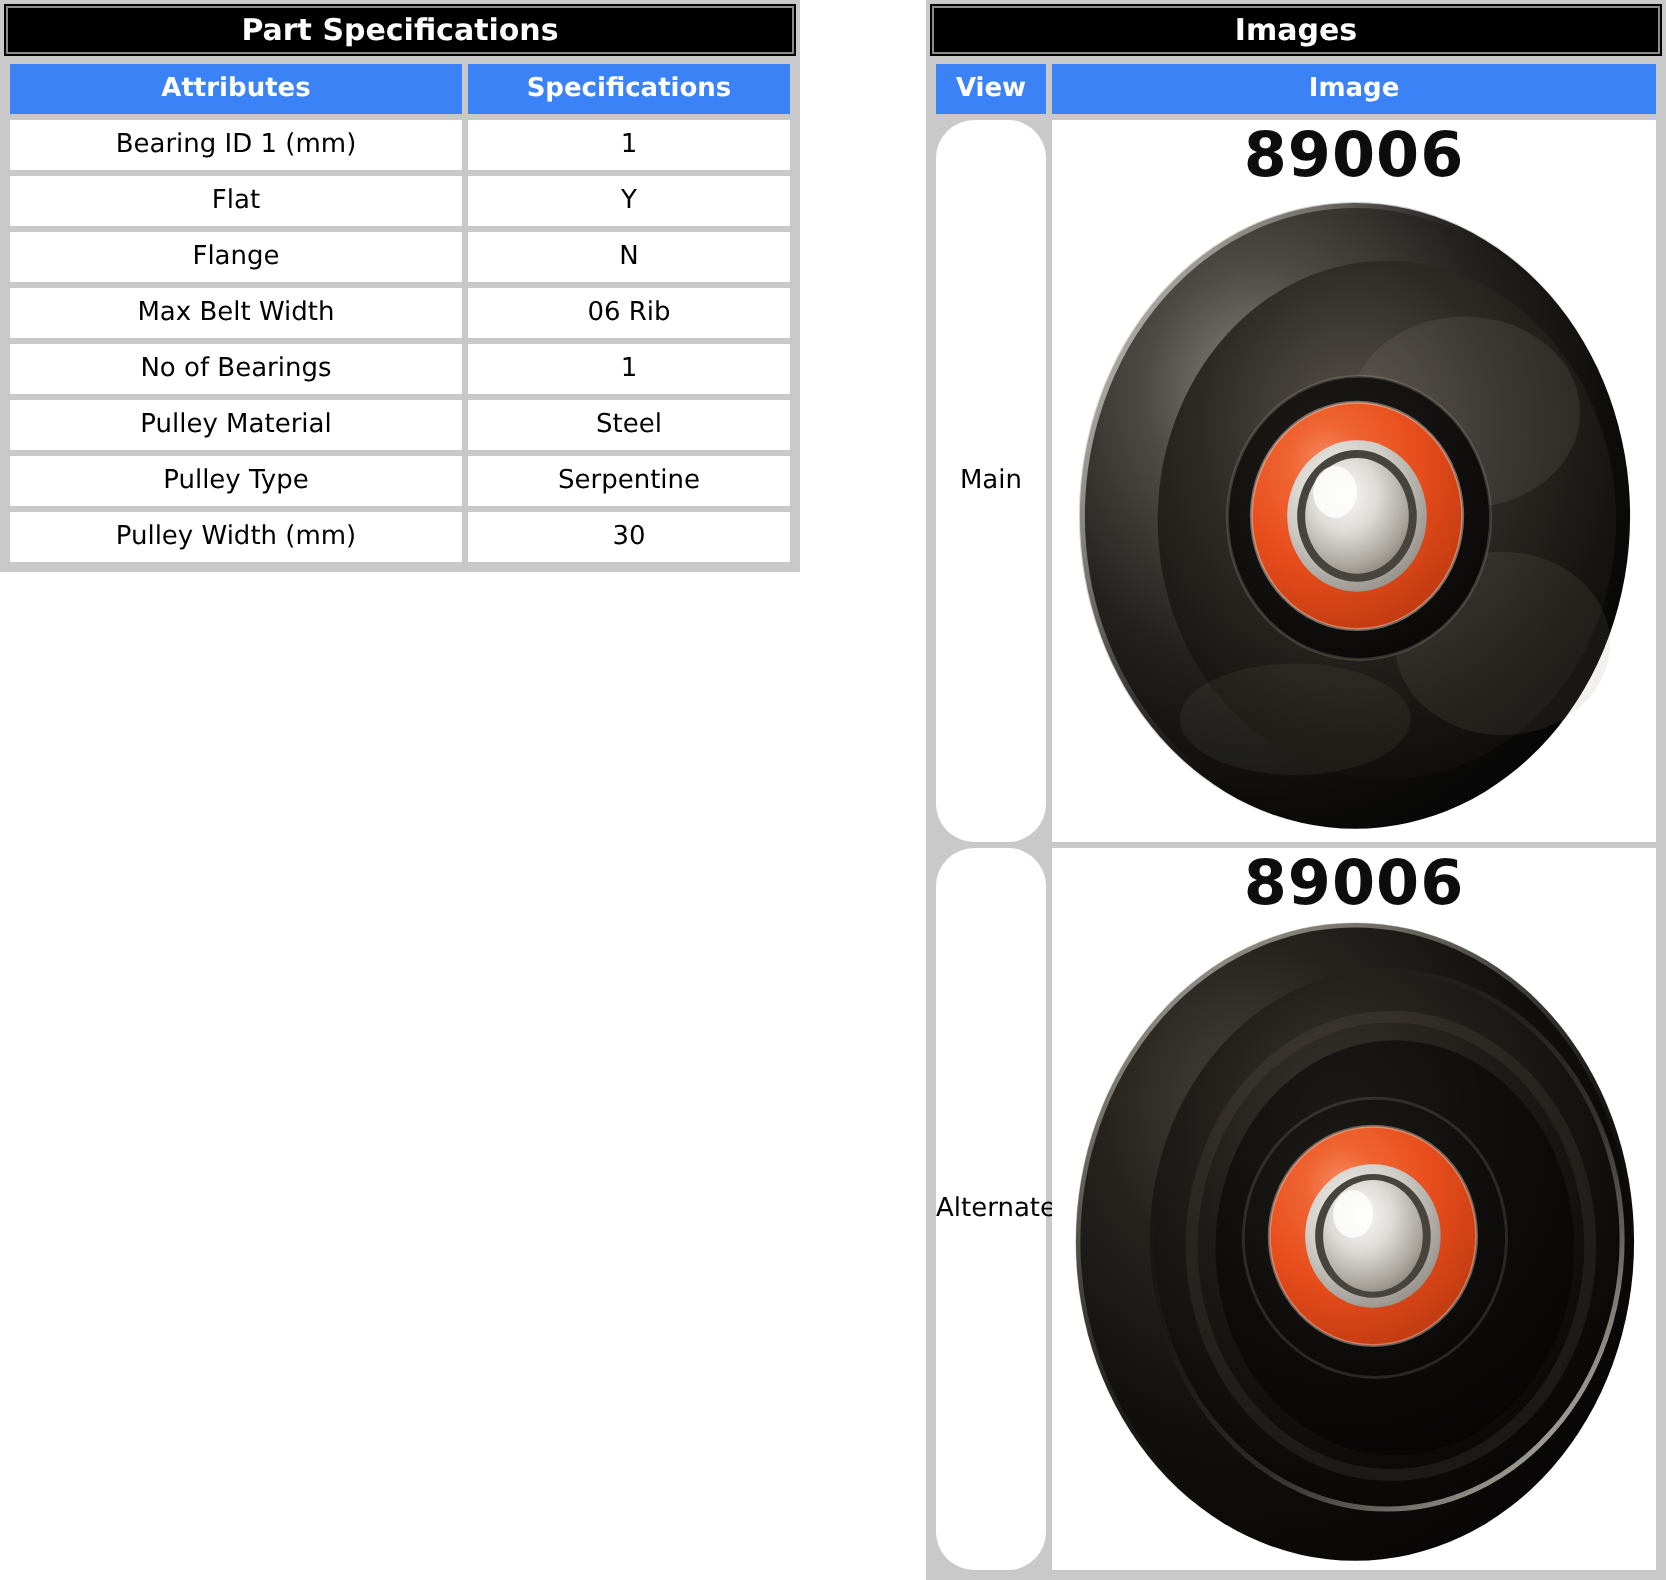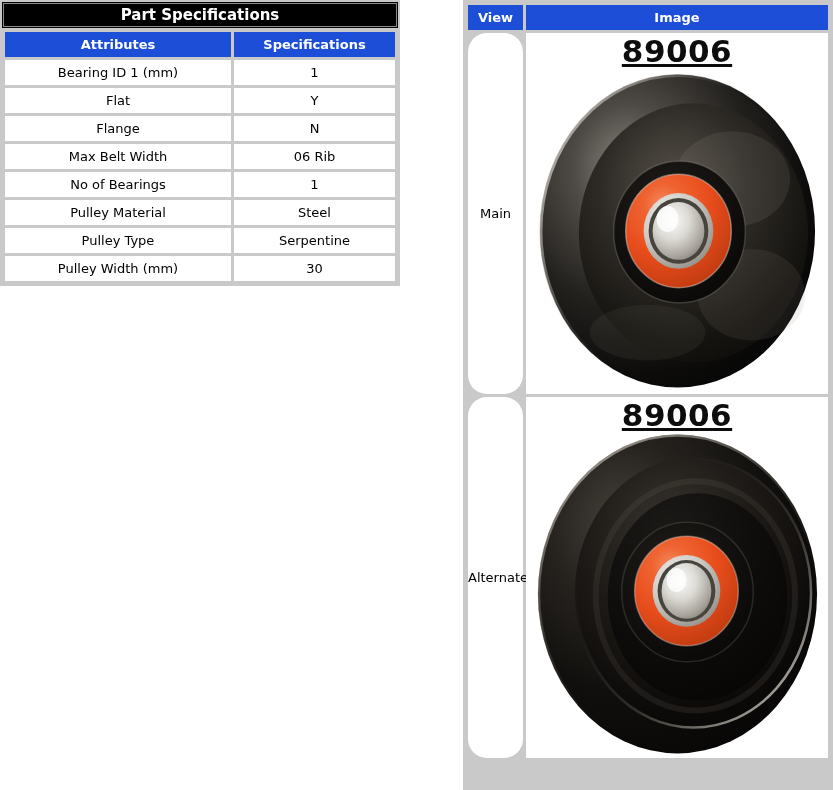--- a/index.html
+++ b/index.html
@@ -13,36 +13,35 @@
 
   .title-bar {
     background:#000; color:#fff; text-align:center;
     height:24px; line-height:22px; font-weight:bold; font-size:15px;
     border:1px solid #8a8a8a; outline:1px solid #000; outline-offset:0;
     margin:1px 1px 2px 1px;
   }
 
   table { border-collapse:separate; border-spacing:3px; width:100%; table-layout:fixed; }
   th {
-    background:#1d4ed8; color:#fff; font-size:13px; font-weight:bold;
+    background:#3b82f6; color:#fff; font-size:13px; font-weight:bold;
     height:25px; text-align:center; padding:0;margin-top:25px;
   }
   td { background:#fff; color:#000; font-size:13px; text-align:center; vertical-align:middle; padding:0; }
 
   .spec-table td { height:25px; }
   .col-attr { width:226px; }
   .col-view { width:55px; }
 
   .view-cell { font-size:13px;border-radius:19px; }
   .image-cell { height:361px; position:relative; overflow:hidden; padding:0; }
   .part-number {
     position:absolute; top:0; left:0; right:0; z-index:2; text-align:center;
     font-size:31px; font-weight:bold; color:#0d0d0d; letter-spacing:0.5px;
     line-height:36px;
-    text-decoration:underline;
   }
   .pulley-svg { position:absolute; left:0; top:0; width:100%; height:100%; display:block; }
 </style>
 </head>
 <body>
 
 <div class="page">
 
   <div class="panel panel-left">
     <div class="title-bar">Part Specifications</div>
@@ -88,20 +87,21 @@
         </tr>
         <tr>
           <td>Pulley Width (mm)</td>
           <td>30</td>
         </tr>
       </tbody>
     </table>
   </div>
 
   <div class="panel panel-right">
+    <div class="title-bar">Images</div>
     <table class="images-table">
       <colgroup>
           <col class="col-view">
           <col>
         </colgroup>
       <thead>
         <tr>
           <th>View</th>
           <th>Image</th>
         </tr>

